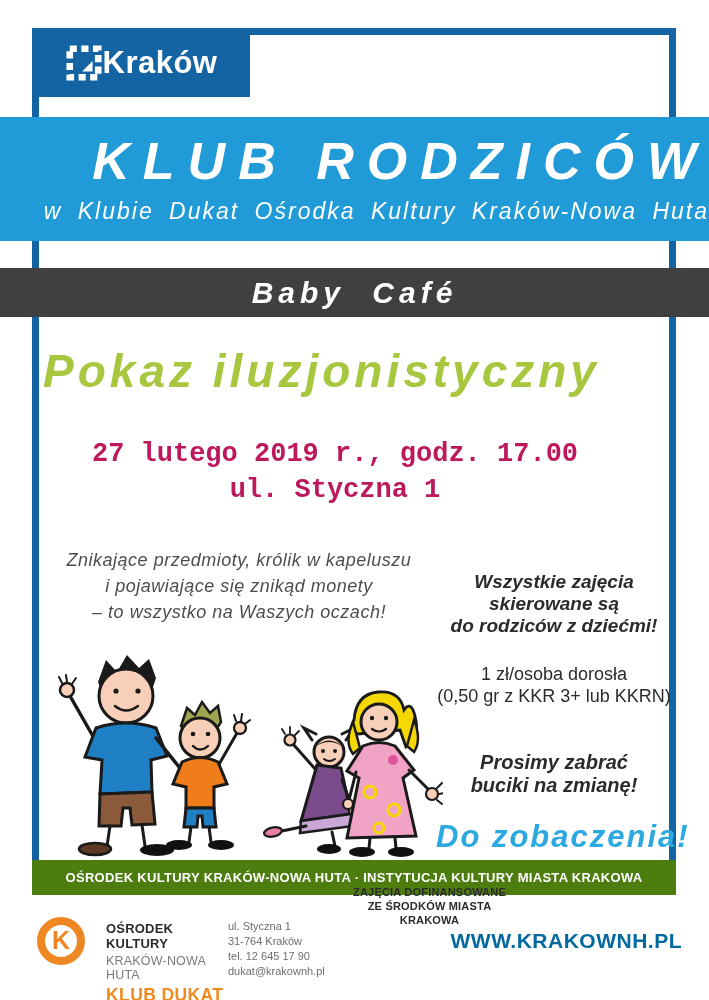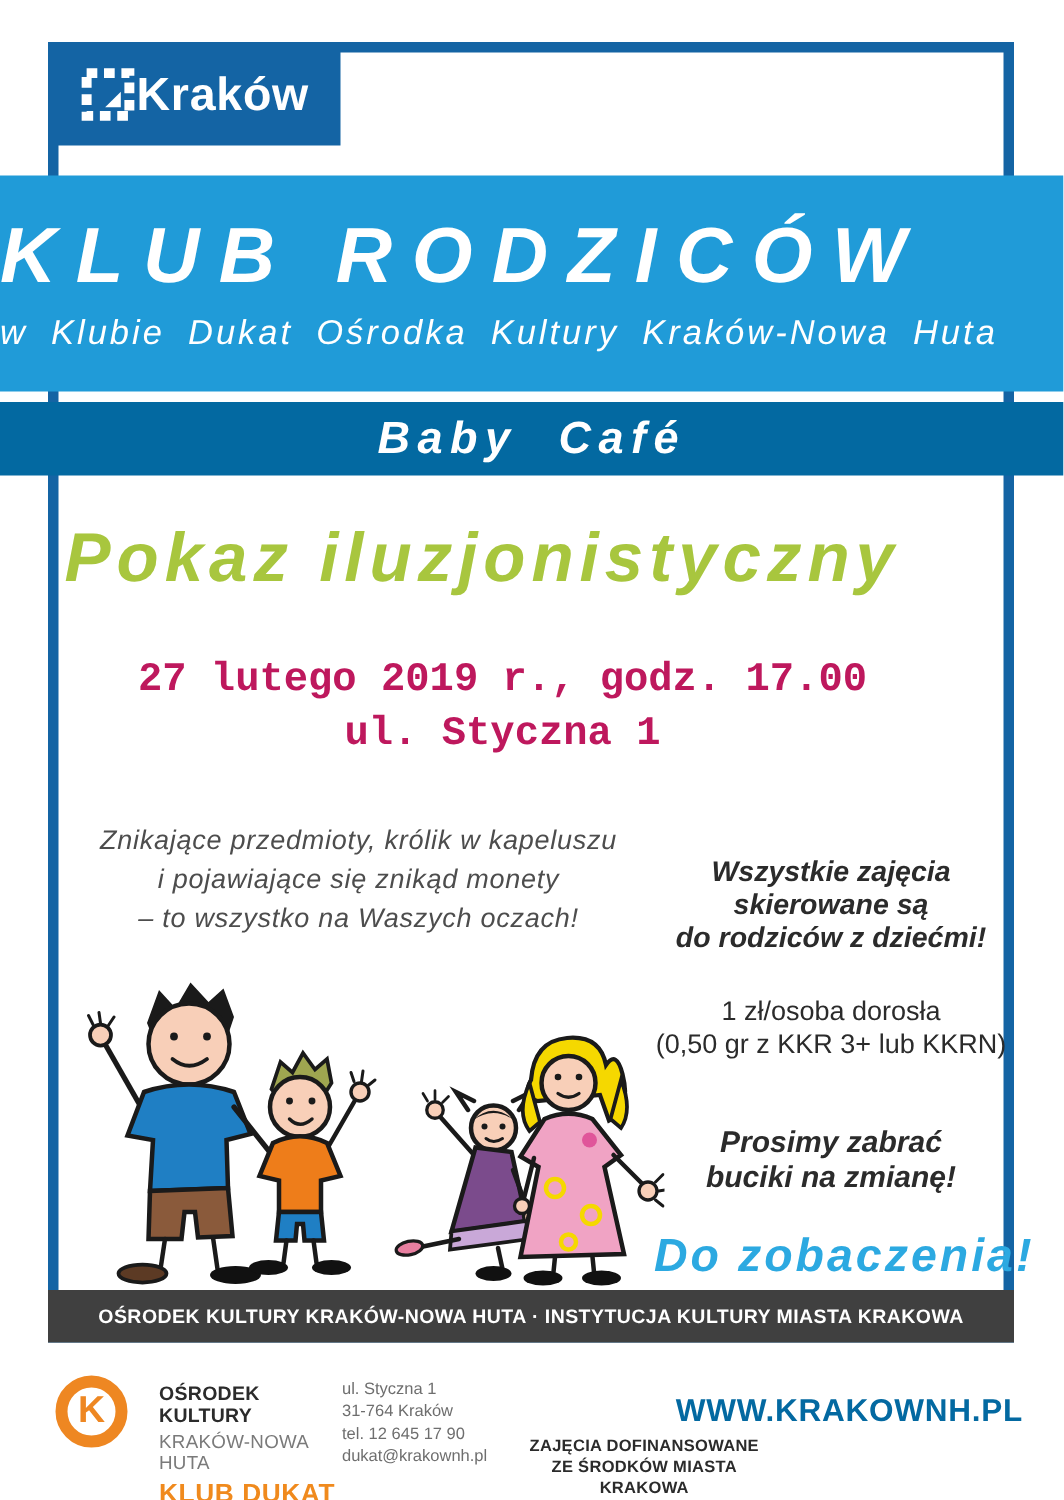--- a/index.html
+++ b/index.html
@@ -6,38 +6,38 @@
   body{
     width:709px;height:1000px;position:relative;background:#ffffff;
     font-family:"Liberation Sans", sans-serif;overflow:hidden;
   }
   .frame{
     position:absolute;left:32px;top:28px;width:644px;height:867px;
     border:7px solid #1464A4;box-sizing:border-box;background:#fff;
   }
   
   .krk-box{
-    position:absolute;left:32px;top:28px;width:195px;height:69px;
+    position:absolute;left:32px;top:28px;width:218px;height:69px;
     background:#1464A4;display:flex;align-items:center;justify-content:center;gap:0;
   }
   .krk-box .txt{color:#fff;font-size:31px;font-weight:bold;letter-spacing:0.5px;}
   
   .banner1{
-    position:absolute;left:0;top:117px;width:709px;height:144px;background:#209BD8;
-    display:flex;flex-direction:column;align-items:flex-start;justify-content:center;color:#fff;
+    position:absolute;left:0;top:117px;width:709px;height:124px;background:#209BD8;
+    display:flex;flex-direction:column;align-items:flex-end;justify-content:center;color:#fff;
   }
   .banner1 .title{
     font-size:52px;font-style:italic;font-weight:bold;letter-spacing:13px;line-height:56px;white-space:nowrap;
   }
   .banner1 .subtitle{
     margin-top:9px;font-size:23px;font-style:italic;letter-spacing:2px;word-spacing:7px;white-space:nowrap;
   }
   
   .banner2{
-    position:absolute;left:0;top:268px;width:709px;height:49px;background:#0369a1;
+    position:absolute;left:0;top:268px;width:709px;height:49px;background:#404040;
     display:flex;align-items:center;justify-content:center;
   }
   .banner2 .label{color:#fff;font-size:30px;font-style:italic;font-weight:bold;letter-spacing:5px;word-spacing:14px;}
   
   .event-title{
     position:absolute;left:0;top:344px;width:643px;text-align:center;
     color:#A8C63E;font-size:46px;font-style:italic;font-weight:bold;letter-spacing:4px;
   }
   
   .date-block{
@@ -56,37 +56,37 @@
   .rightcol .audience{font-weight:bold;font-style:italic;font-size:19px;line-height:22px;}
   .rightcol .cost{margin-top:26px;font-size:18px;line-height:22px;}
   .rightcol .reminder{margin-top:44px;font-weight:bold;font-style:italic;font-size:20px;line-height:23px;}
   .rightcol .farewell{
     margin-top:22px;color:#2CA9E1;font-size:31px;font-style:italic;font-weight:bold;letter-spacing:2px;white-space:nowrap;
   }
   
   .family{position:absolute;left:48px;top:650px;width:395px;height:212px;}
   
   .bottom-bar{
-    position:absolute;left:32px;top:860px;width:644px;height:35px;background:#404040;
+    position:absolute;left:32px;top:860px;width:644px;height:35px;background:#4d7c0f;
     display:flex;align-items:center;justify-content:center;
   }
   .bottom-bar .txt{color:#fff;font-weight:bold;font-size:13px;letter-spacing:0.3px;white-space:nowrap;}
   
   .k-logo{
     position:absolute;left:37px;top:917px;width:48px;height:48px;border-radius:50%;
     border:8px solid #EE8722;box-sizing:border-box;display:flex;align-items:center;justify-content:center;
   }
   .k-logo span{color:#EE8722;font-weight:bold;font-size:25px;line-height:1;transform:translateY(-1px);}
   .org{position:absolute;left:106px;top:921px;width:130px;}
   .org .l1{font-size:13px;font-weight:bold;color:#2B2B2B;letter-spacing:0.2px;}
   .org .l2{font-size:12.5px;color:#7A7A7A;margin-top:3px;letter-spacing:0.2px;}
   .org .l3{font-size:17.5px;font-weight:bold;color:#F08A1D;margin-top:3px;letter-spacing:0.4px;}
   .addr{position:absolute;left:228px;top:919px;color:#6E6E6E;font-size:11px;line-height:15px;}
   .funding{
-    position:absolute;left:347px;top:957px;width:165px;text-align:center;
+    position:absolute;left:347px;top:885px;width:165px;text-align:center;
     color:#2B2B2B;font-weight:bold;font-size:11px;line-height:14px;letter-spacing:0.2px;
   }
   .website{
     position:absolute;right:27px;top:929px;color:#0369a1;font-weight:bold;font-size:21px;letter-spacing:0.5px;
   }
 </style>
 </head>
 <body>
 
 <div class="frame"></div>

